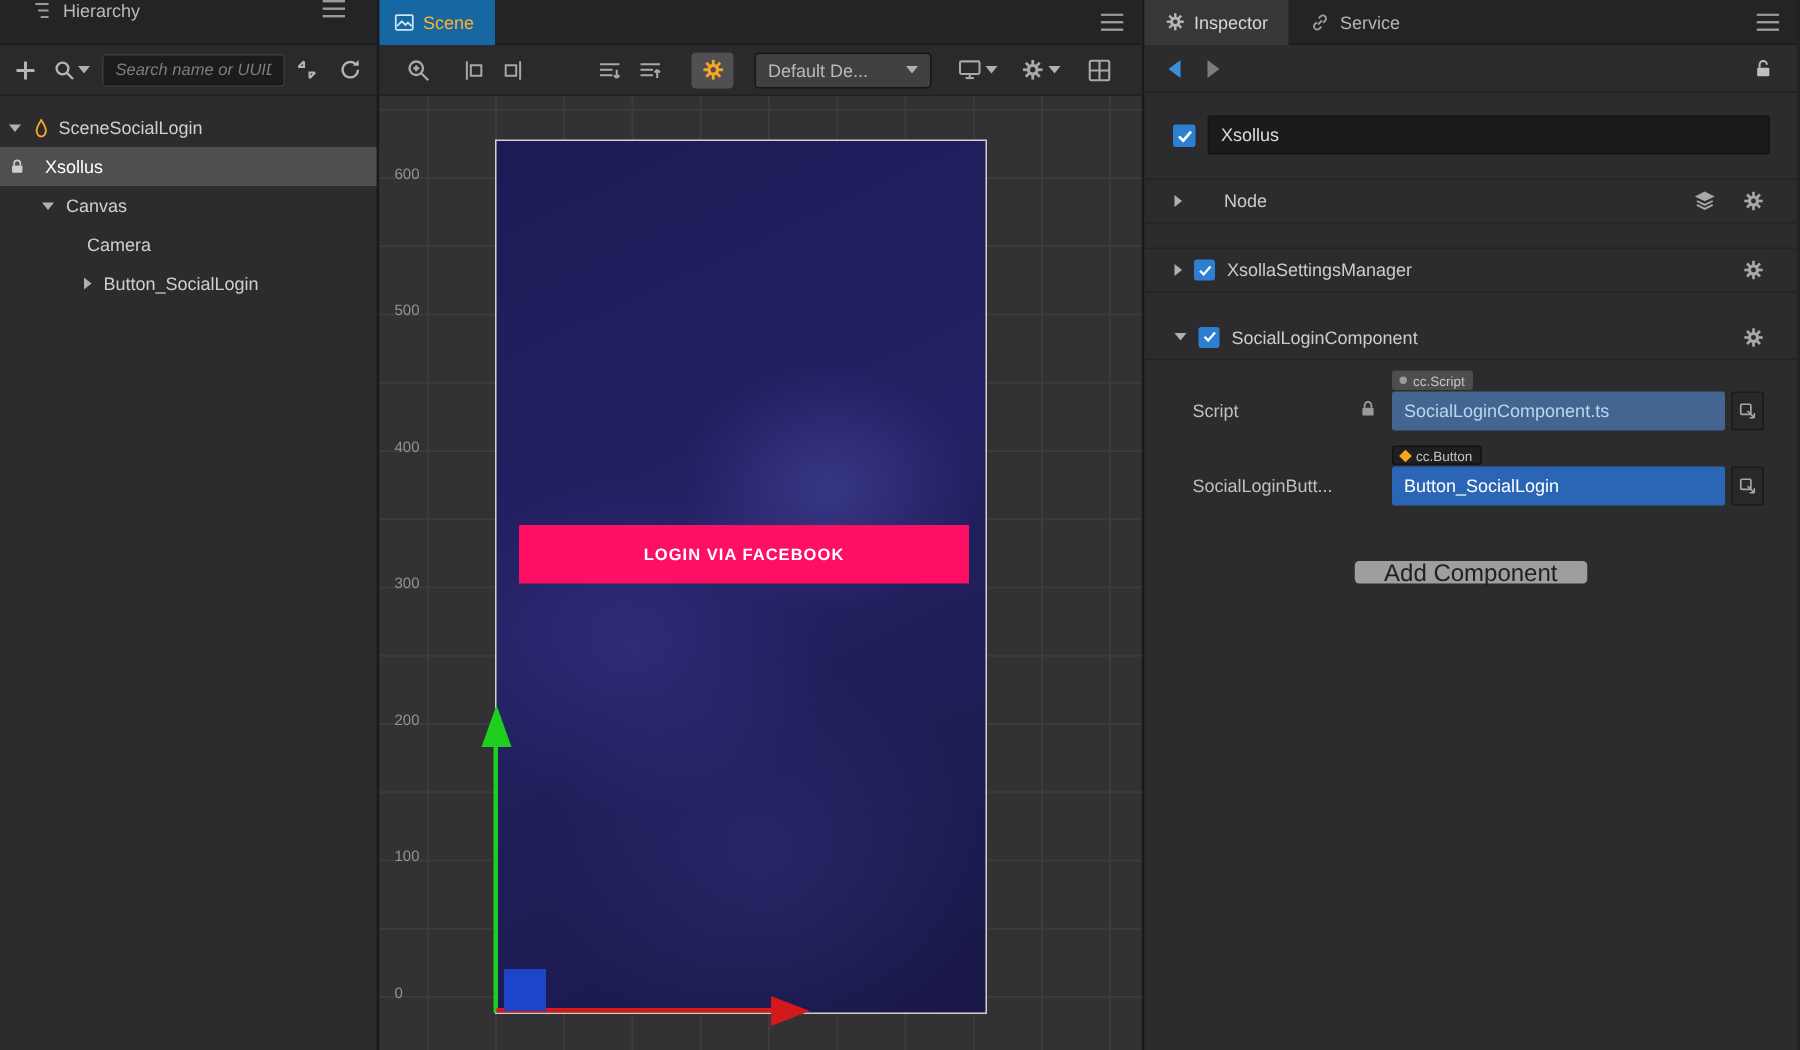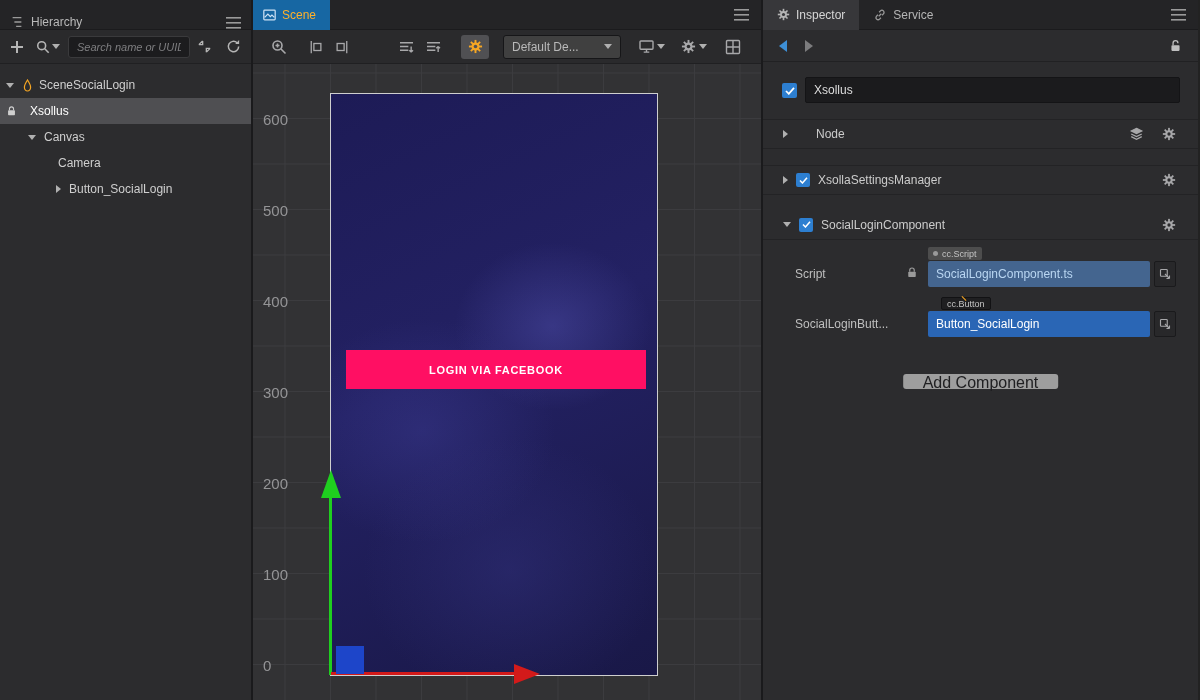--- a/index.html
+++ b/index.html
@@ -16,21 +16,21 @@
   .ic { display:inline-block; vertical-align:middle; }
   .tri-down { width:0;height:0;border-left:4px solid transparent;border-right:4px solid transparent;
               border-top:5px solid #b0b0b0; display:inline-block; }
   .tri-right { width:0;height:0;border-top:4px solid transparent;border-bottom:4px solid transparent;
                border-left:5px solid #b0b0b0; display:inline-block; }
   .spacer { flex:1; }
 
   
   .hierarchy { width:253px; border-right:2px solid #1a1a1c; }
   .phead { height:30px; background:#242426; border-bottom:1px solid #1b1b1d;
-           display:flex; align-items:flex-end; padding:0 10px; color:#b9b9b9; }
+           display:flex; align-items:flex-start; padding:0 21px; color:#b9b9b9; }
   .phead .title { margin-left:7px; flex:1; }
   .search-input { width:122px; height:22px; background:#1c1c1e; border:1px solid #3a3a3c;
                   border-radius:3px; color:#cfcfcf; font-style:italic; padding:0 8px; font-size:11px;
                   font-family:"Liberation Sans", sans-serif; }
   .search-input::placeholder { color:#7e7e80; }
   .tree { padding-top:8px; }
   .trow { height:26px; display:flex; align-items:center; color:#cfcfcf; cursor:default; }
   .trow.selected { background:#4f4f52; color:#ffffff; }
 
   
@@ -42,21 +42,21 @@
   .tool-btn.hl { background:#505053; border-radius:3px; width:28px; height:24px; color:#f6a623; }
   .dd { height:24px; background:#404040; border:1px solid #161618; border-radius:3px;
         display:flex; align-items:center; padding:0 8px; color:#b9b9b9; }
   .dd .tri-down { margin-left:10px; }
   .viewport { position:relative; width:508px; height:636px; overflow:hidden; background:#323234;
       background-image:
         linear-gradient(#3c3c3f 1px, transparent 1px),
         linear-gradient(90deg, #3c3c3f 1px, transparent 1px);
       background-size:45.5px 45.5px;
       background-position:31.5px 8.5px; }
-  .ruler-l { position:absolute; left:10px; width:32px; color:#949496; font-size:15px; }
+  .ruler-l { position:absolute; left:10px; width:32px; color:#949496; font-size:10px; }
   .game-canvas { position:absolute; left:77px; top:29px; width:328px; height:583px;
       border:1px solid #cfcfcf;
       background:
         radial-gradient(140px 120px at 68% 40%, rgba(95,95,195,.35), rgba(0,0,0,0) 70%),
         radial-gradient(190px 160px at 28% 58%, rgba(70,70,165,.32), rgba(0,0,0,0) 70%),
         radial-gradient(210px 190px at 55% 82%, rgba(55,55,135,.38), rgba(0,0,0,0) 70%),
         linear-gradient(155deg, #1d1b56 0%, #232163 45%, #191847 100%); }
   .fb-btn { position:absolute; left:15px; top:256px; width:300px; height:39px; background:#ff0f63;
             color:#ffffff; font-weight:bold; font-size:11px; letter-spacing:.7px;
             display:flex; align-items:center; justify-content:center; }
@@ -394,21 +394,21 @@
         <path d="M5 7V5a3 3 0 0 1 6 0v2" fill="none" stroke="#9a9a9a" stroke-width="1.6"></path>
       </svg>
     <div class="ref-field ref-script" style="top:261px;">SocialLoginComponent.ts</div>
     <span class="sel-btn" style="top:261px;">
       <svg width="12" height="12" viewBox="0 0 16 16" fill="none" stroke="#a8a8aa" stroke-width="1.5">
           <rect x="2" y="2" width="9" height="9" rx="1"></rect>
           <path d="M8 8l6 6M14 14v-4M14 14h-4"></path>
         </svg>
     </span>
 
-    <span class="type-pill pill-button" style="left:178px;top:297px;flex-direction:column;">
+    <span class="type-pill pill-button" style="left:165px;top:297px;">
       <span class="diamond"></span>
       <span>cc.Button</span>
     </span>
     <span class="prop-label" style="top:317px;">SocialLoginButt...</span>
     <div class="ref-field ref-button" style="top:311px;">Button_SocialLogin</div>
     <span class="sel-btn" style="top:311px;">
       <svg width="12" height="12" viewBox="0 0 16 16" fill="none" stroke="#a8a8aa" stroke-width="1.5">
           <rect x="2" y="2" width="9" height="9" rx="1"></rect>
           <path d="M8 8l6 6M14 14v-4M14 14h-4"></path>
         </svg>

